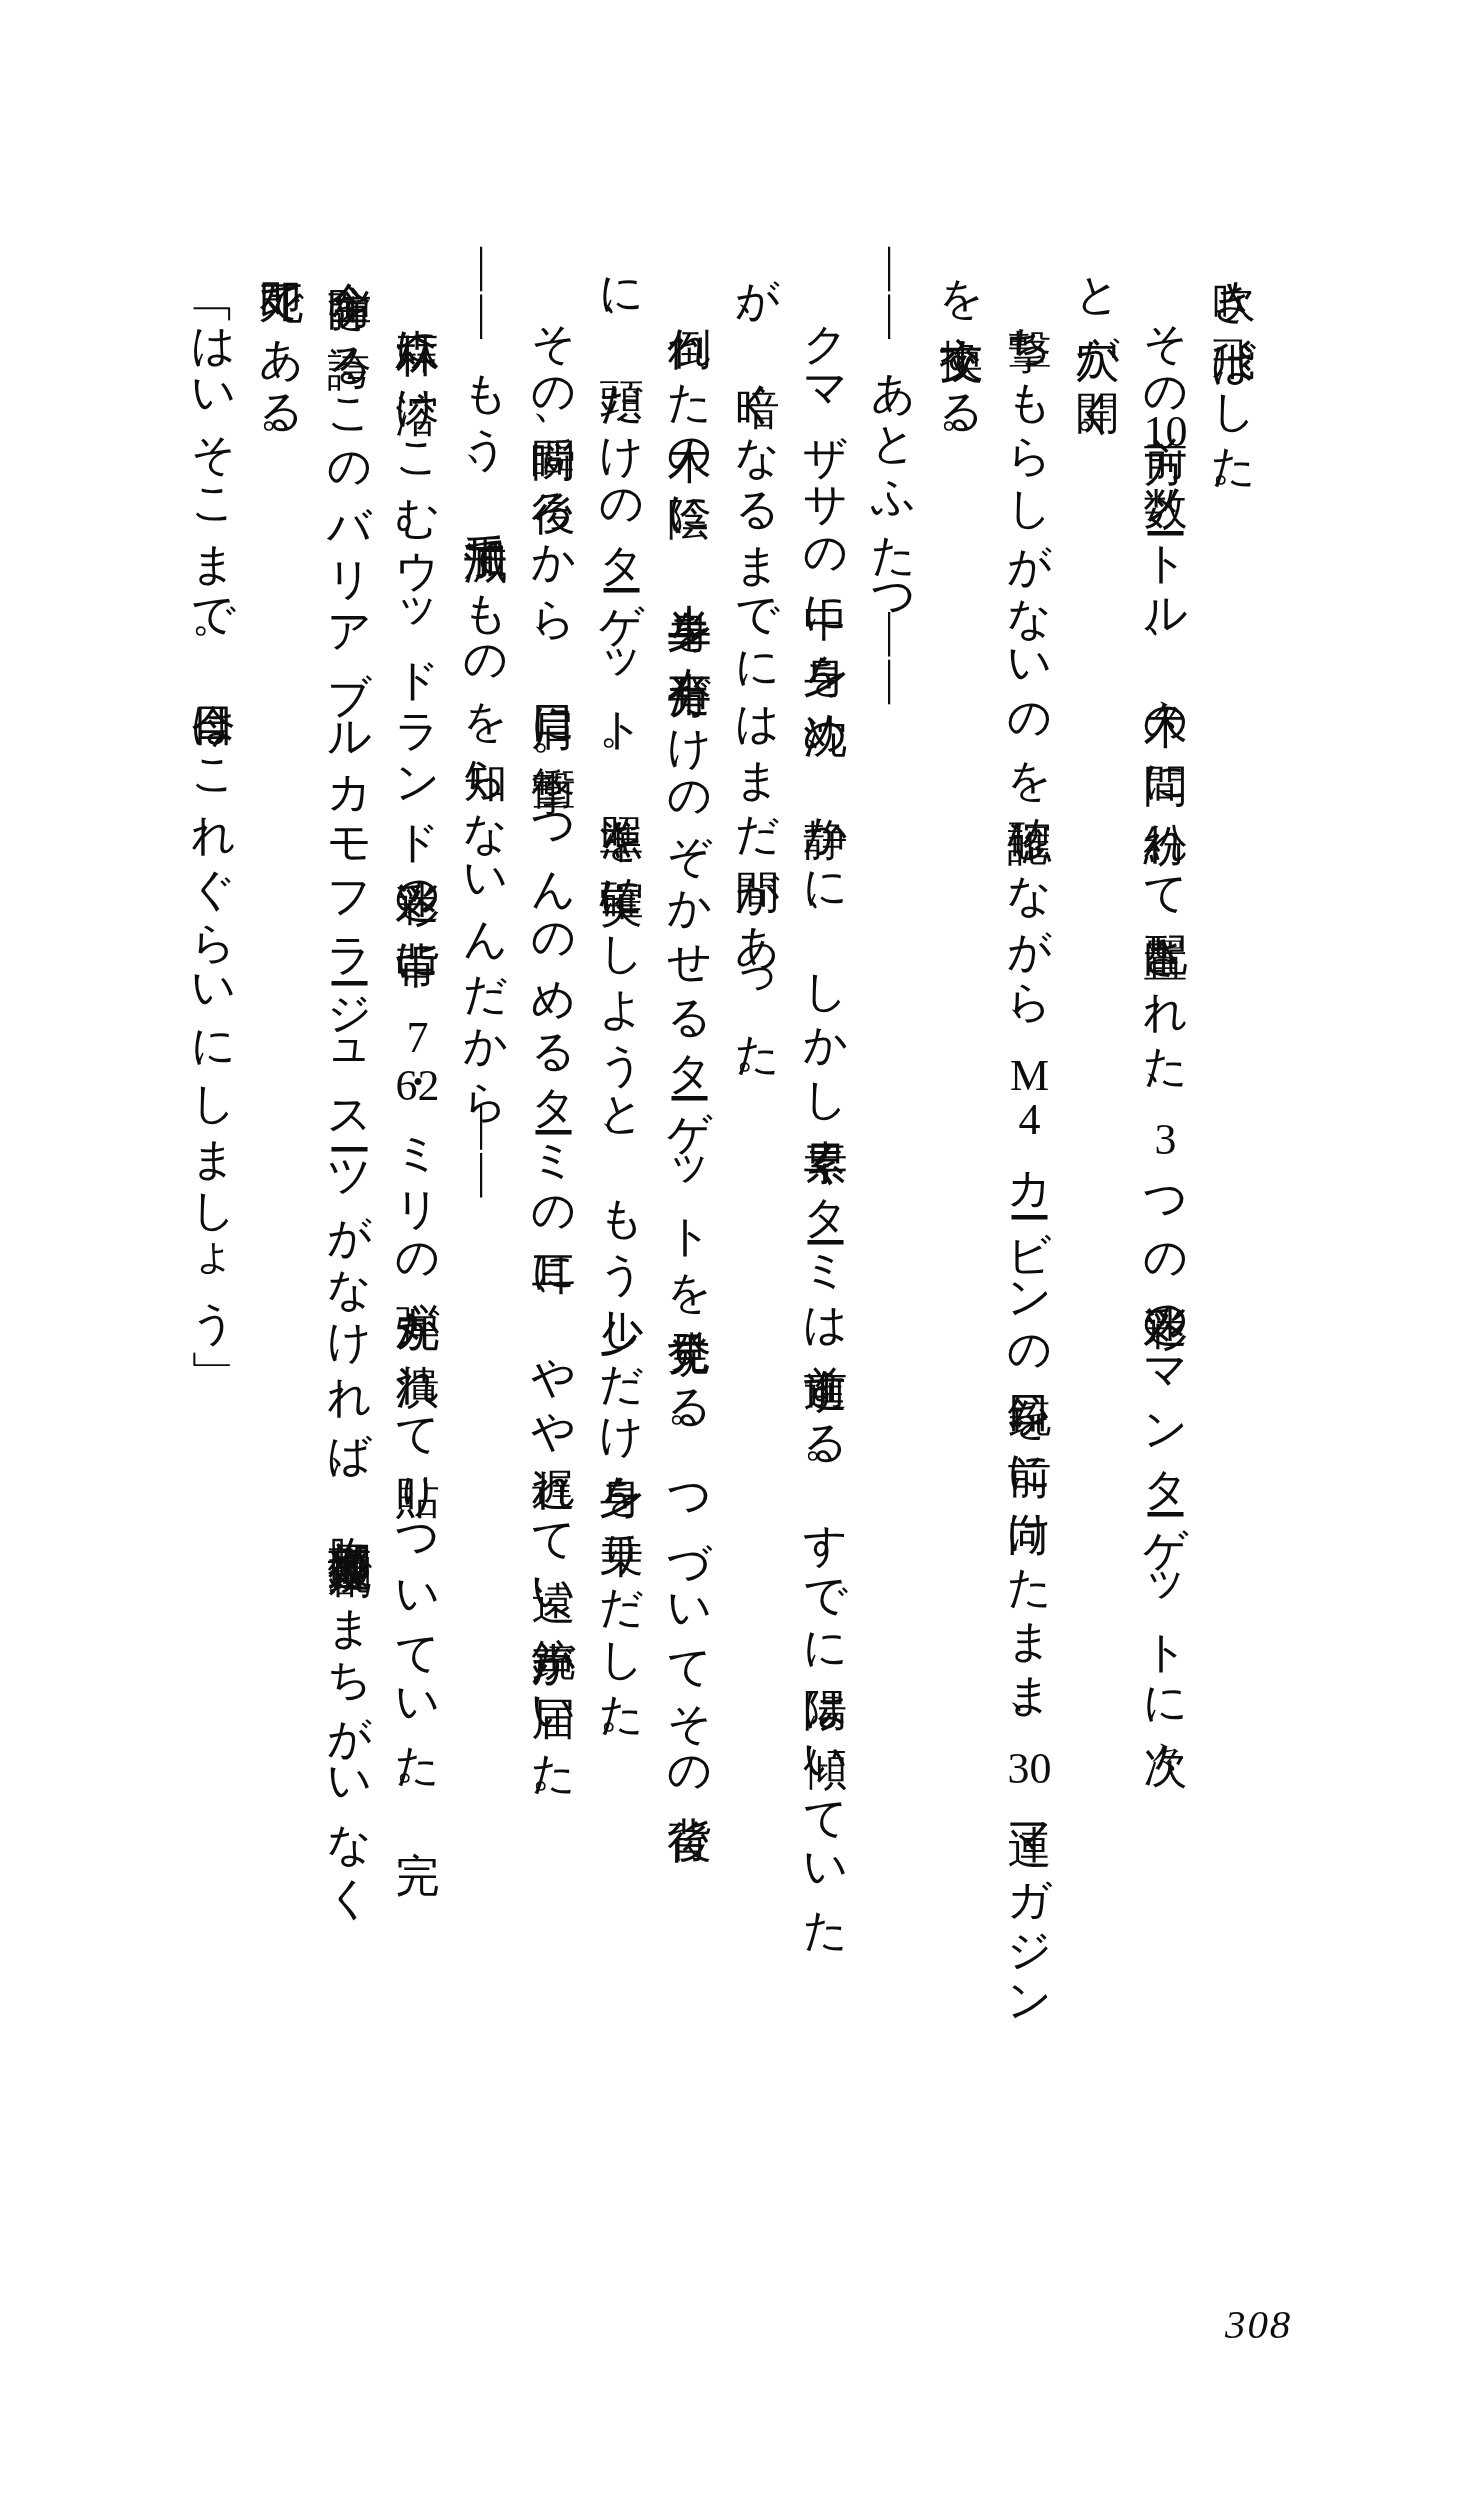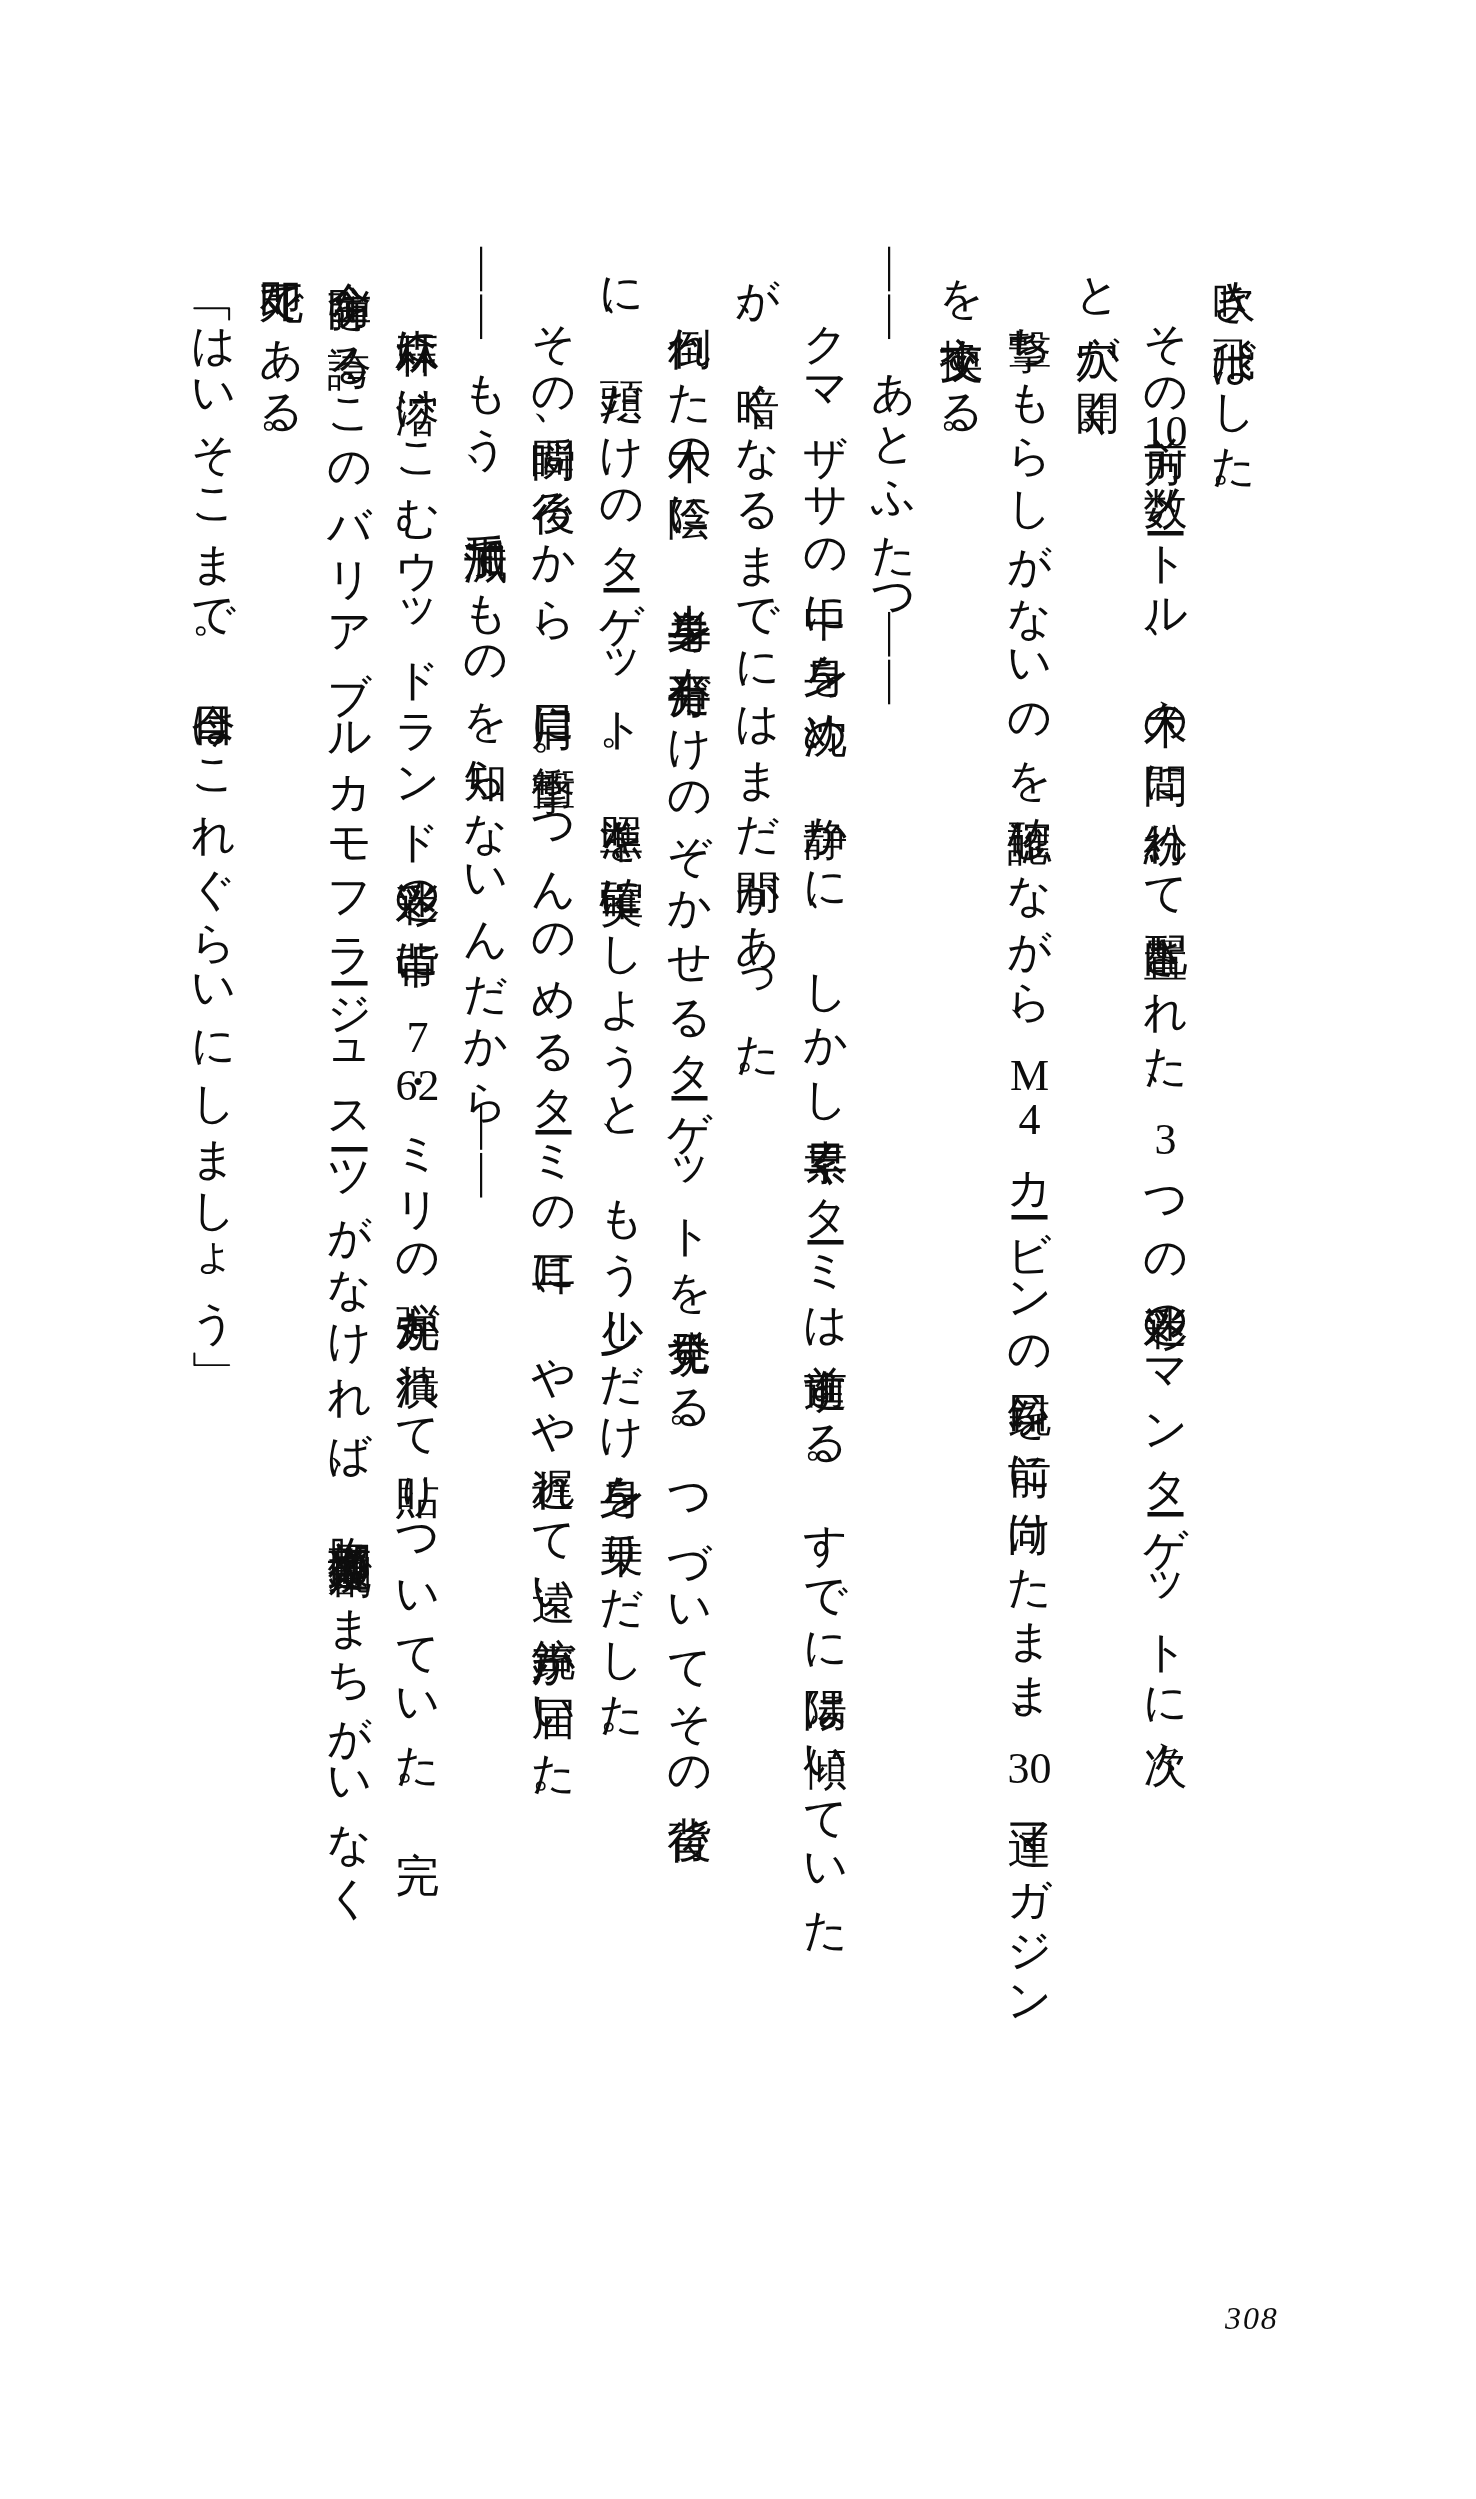--- a/index.html
+++ b/index.html
@@ -44,21 +44,21 @@
   
   .up {
     text-combine-upright: all;
     text-orientation: upright;
     letter-spacing: 0;
   }
   .page-number {
     position: absolute;
     left: 1225px;
     top: 2300px;
-    font-size: 32px;
+    font-size: 41px;
     font-style: italic;
     letter-spacing: 1.9px;
     color: #0d0d0d;
   }
 </style>
 </head>
 <body>
 
 <div class="page">
   <div class="text-block" id="text-block">

